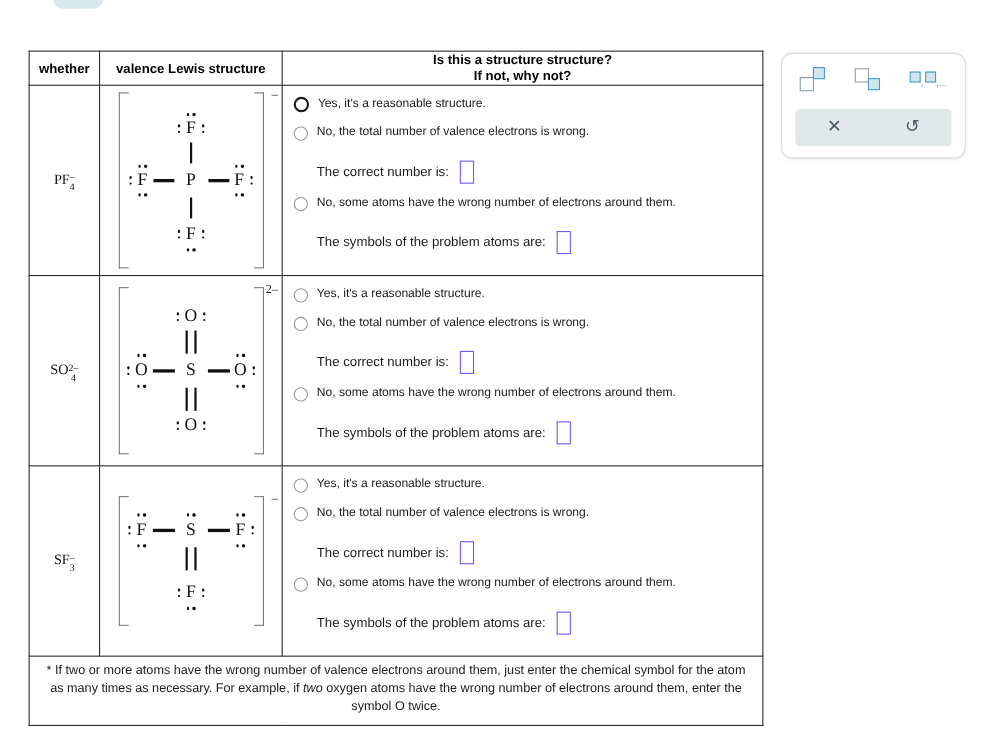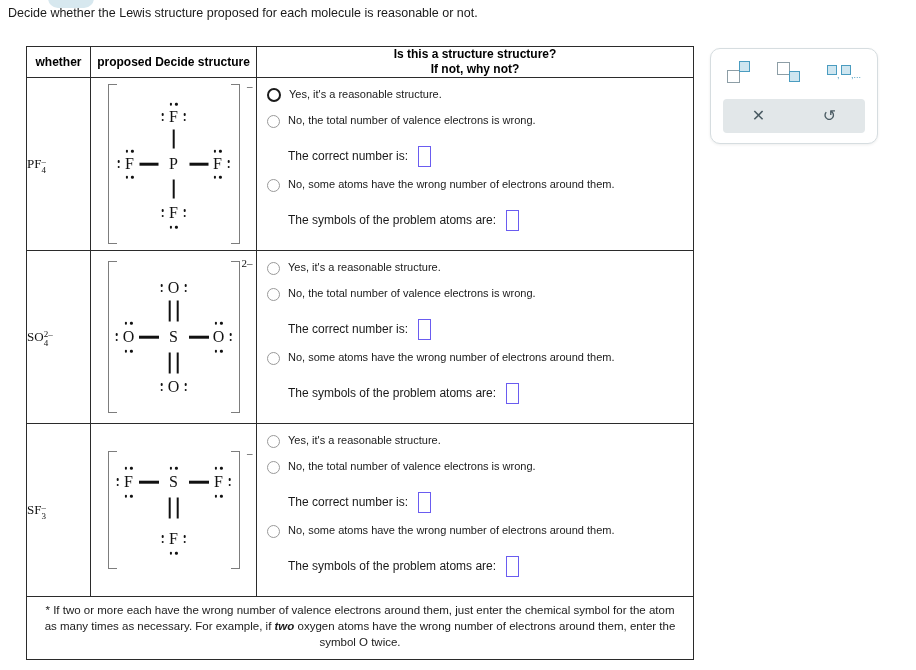--- a/index.html
+++ b/index.html
@@ -52,21 +52,21 @@
     text-align: center;
     padding: 8px 4px;
     line-height: 1.25;
   }
 
   .col-mol { width: 64px; }
   .col-struct { width: 166px; }
   .col-q { width: 437px; }
 
   
-  .mol-cell { text-align: left; }
+  .mol-cell { text-align: center; }
   .formula {
     font-family: "Liberation Serif", serif;
     font-size: 13px;
     color: #111;
     display: inline-block;
     white-space: nowrap;
   }
   .formula .el { font-size: 13px; }
   .chg {
     display: inline-flex;
@@ -183,21 +183,21 @@
   }
 
   
   .footnote {
     font-size: 11.5px;
     color: #1a1a1a;
     text-align: center;
     line-height: 1.38;
     padding: 6px 12px 8px 12px;
   }
-  .footnote i { font-style: italic; font-weight: bold; }
+  .footnote i { font-style: italic; }
 
   
   .palette {
     position: absolute;
     left: 710px; top: 48px;
     width: 168px; height: 96px;
     background: #fff;
     border: 1px solid #d6dde0;
     border-radius: 10px;
     box-shadow: 0 1px 3px rgba(0,0,0,.07);
@@ -238,32 +238,31 @@
   .ic { position: relative; width: 34px; height: 24px; }
   .ic > * { position: absolute; }
 </style>
 </head>
 <body>
 
 <div id="root">
 
   <div class="top-blob"></div>
 
-  <div class="prompt">Decide whether the Lewis structure proposed for each molecule is reasonable or not.</div>
 
   <table class="qtable">
     <colgroup>
       <col class="col-mol">
         <col class="col-struct">
         <col class="col-q">
     </colgroup>
     <thead>
       <tr>
         <th class="th-cell">whether</th>
-        <th class="th-cell">proposed Decide structure</th>
+        <th class="th-cell">valence Lewis structure</th>
         <th class="th-cell">
           <div>Is this a structure structure?</div>
           <div>If not, why not?</div>
         </th>
       </tr>
     </thead>
     <tbody>
 
       <tr>
         <td class="mol-cell">
@@ -556,21 +555,21 @@
             <div class="subline">
               <span class="txt">The symbols of the problem atoms are:</span>
               <span class="tinybox"></span>
             </div>
           </div>
         </td>
       </tr>
 
       <tr>
         <td colspan="3">
-          <div class="footnote"><span>* If two or more each have the wrong number of valence electrons around them, just enter the chemical symbol for the atom as many times as necessary. For example, if </span><i>two</i><span> oxygen atoms have the wrong number of electrons around them, enter the symbol O twice.</span></div>
+          <div class="footnote"><span>* If two or more atoms have the wrong number of valence electrons around them, just enter the chemical symbol for the atom as many times as necessary. For example, if </span><i>two</i><span> oxygen atoms have the wrong number of electrons around them, enter the symbol O twice.</span></div>
         </td>
       </tr>
 
     </tbody>
   </table>
 
   <div class="palette">
     <div class="pal-row">
 
       <div class="pal-btn">

